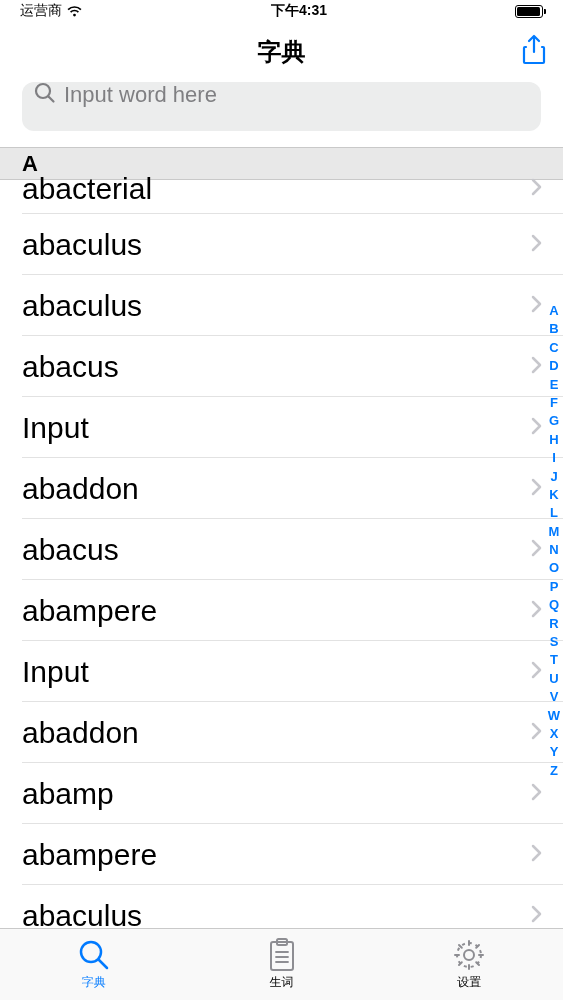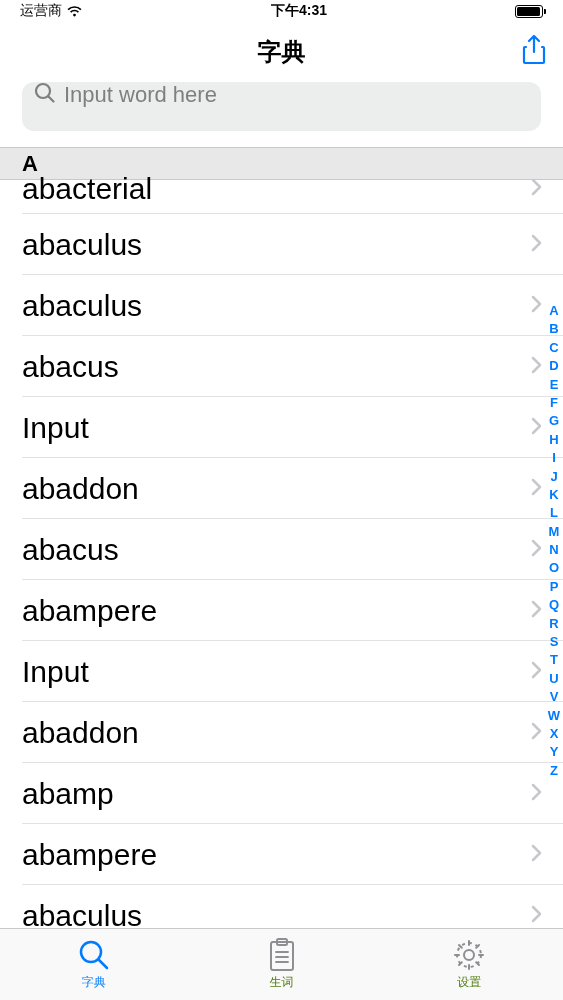--- a/index.html
+++ b/index.html
@@ -183,21 +183,21 @@
     .tab-item {
       flex: 1;
       display: flex;
       flex-direction: column;
       align-items: center;
       justify-content: center;
       gap: 2px;
       font-size: 12px;
     }
     .tab-item.active { color: #007AFF; }
-    .tab-item.inactive { color: #4d7c0f; }
+    .tab-item.inactive { color: #000000; }
     .tab-icon { height: 34px; display: flex; align-items: center; }
   </style>
 </head>
 <body>
 
 <div class="status-bar">
   <div class="status-left">
     <span>运营商</span>
     <span class="wifi-icon">
       <svg width="17" height="13" viewBox="0 0 17 13">

